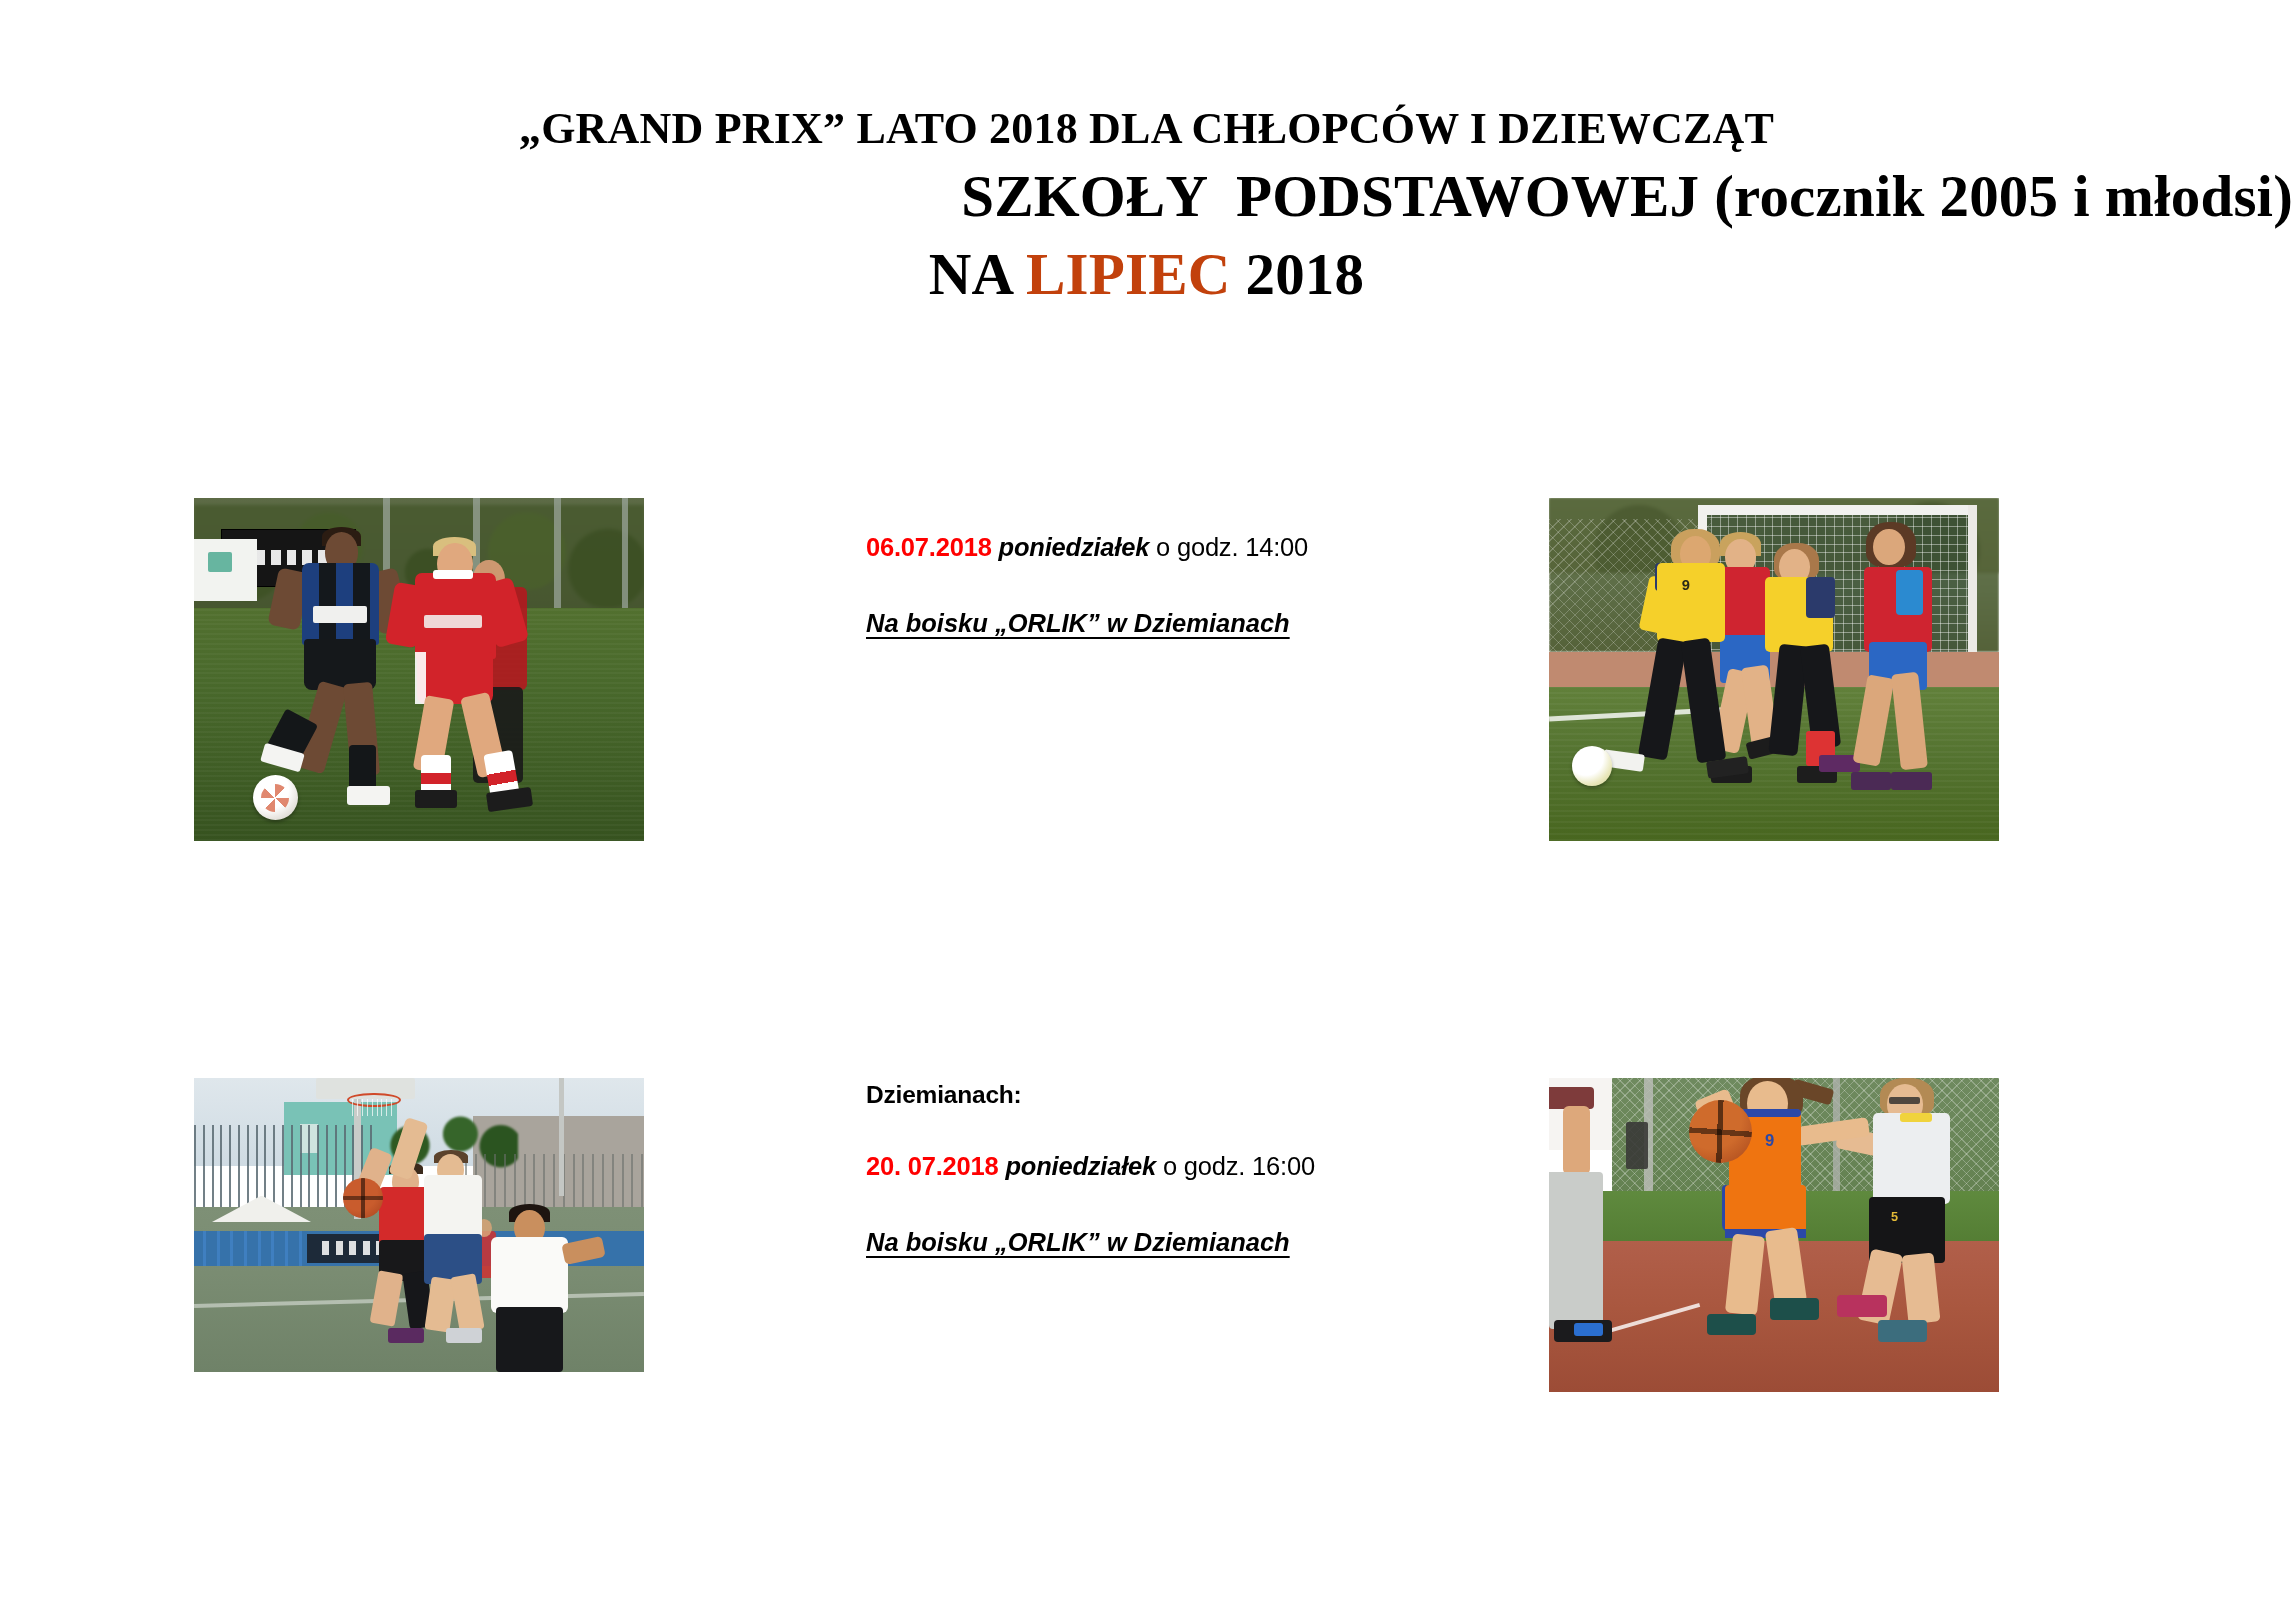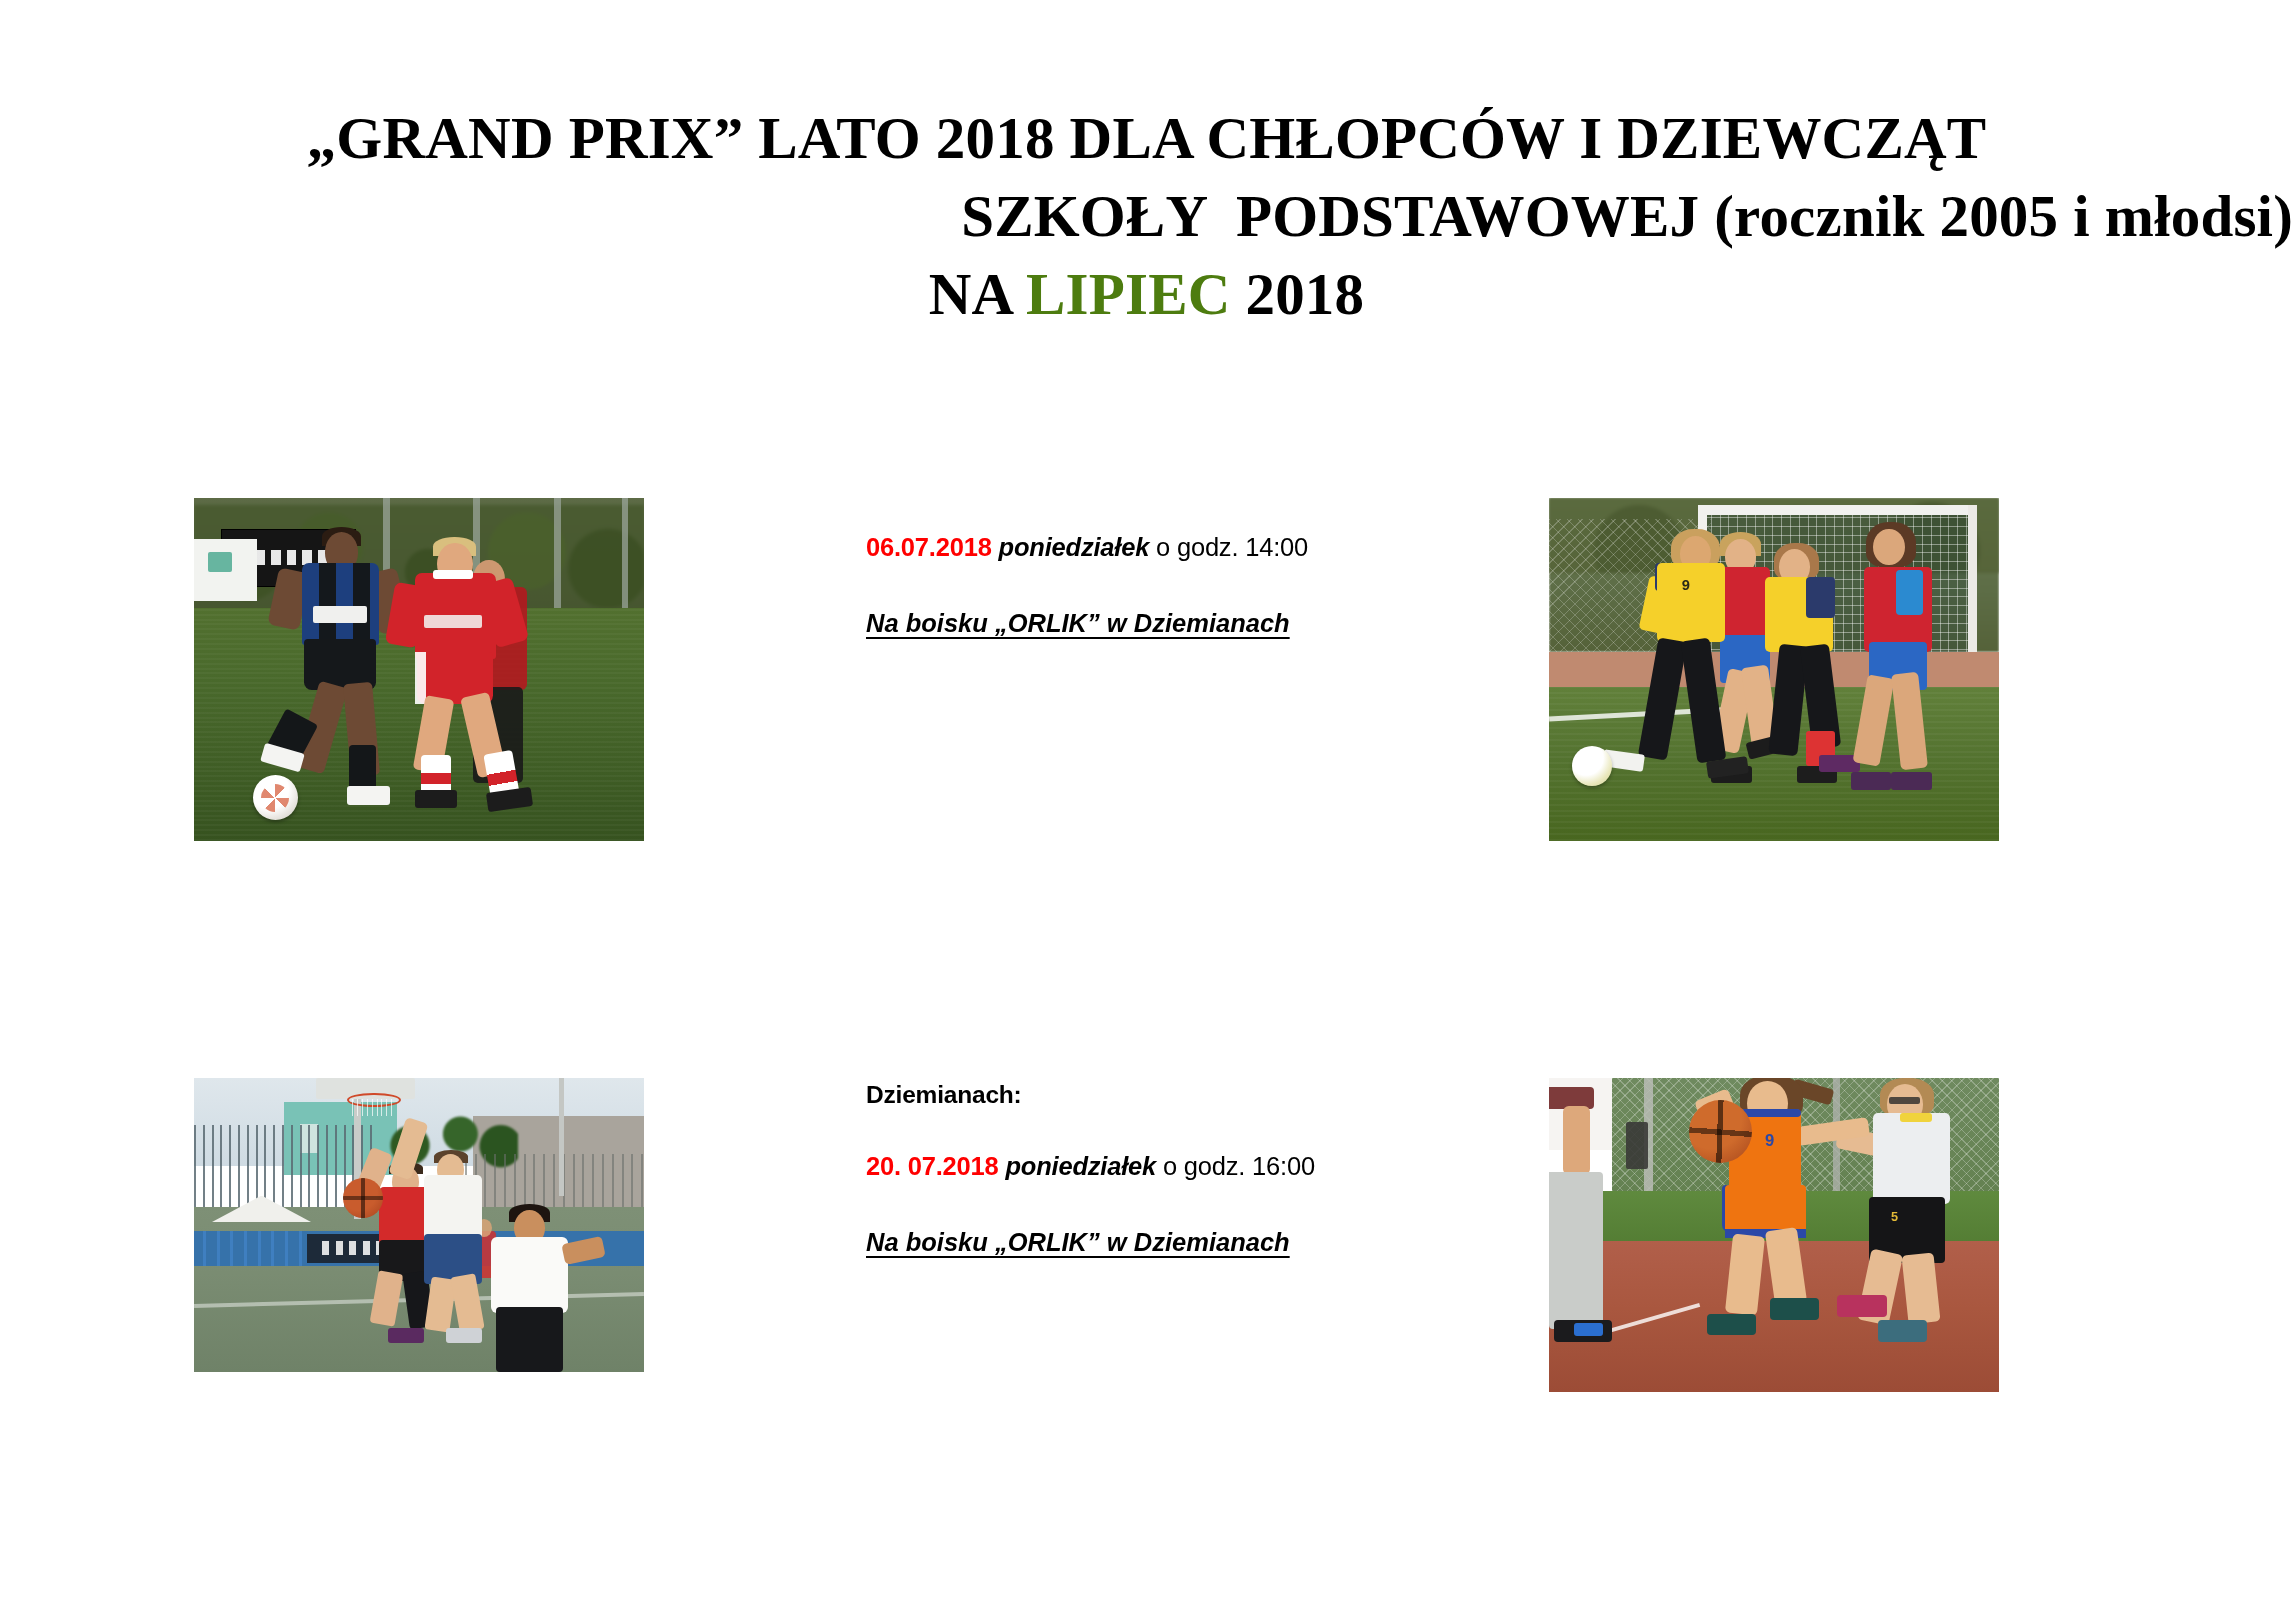--- a/index.html
+++ b/index.html
@@ -16,24 +16,24 @@
   .title-block{
     position:absolute;left:0;top:100px;width:2293px;text-align:center;
   }
   .title-line{
     font-family:"Liberation Serif", serif;
     font-weight:bold;color:#000;
     letter-spacing:0.2px;
     line-height:1.32;
     white-space:pre;
   }
-  .title-line.l1{font-size:59px;text-align:center;}
+  .title-line.l1{font-size:44px;text-align:center;}
   .title-line.l2{font-size:59px;text-align:right;}
   .title-line.l3{font-size:59px;}
-  .red{color:#4d7c0f;}
+  .red{color:#c2410c;}
 
   
   .section{position:absolute;}
   .sec-text{position:absolute;left:866px;width:627px;}
   .sec-text .heading{
     font-size:24.5px;font-weight:bold;color:#000;
     letter-spacing:-0.2px;
     white-space:nowrap;
   }
   .sec-text .line{

